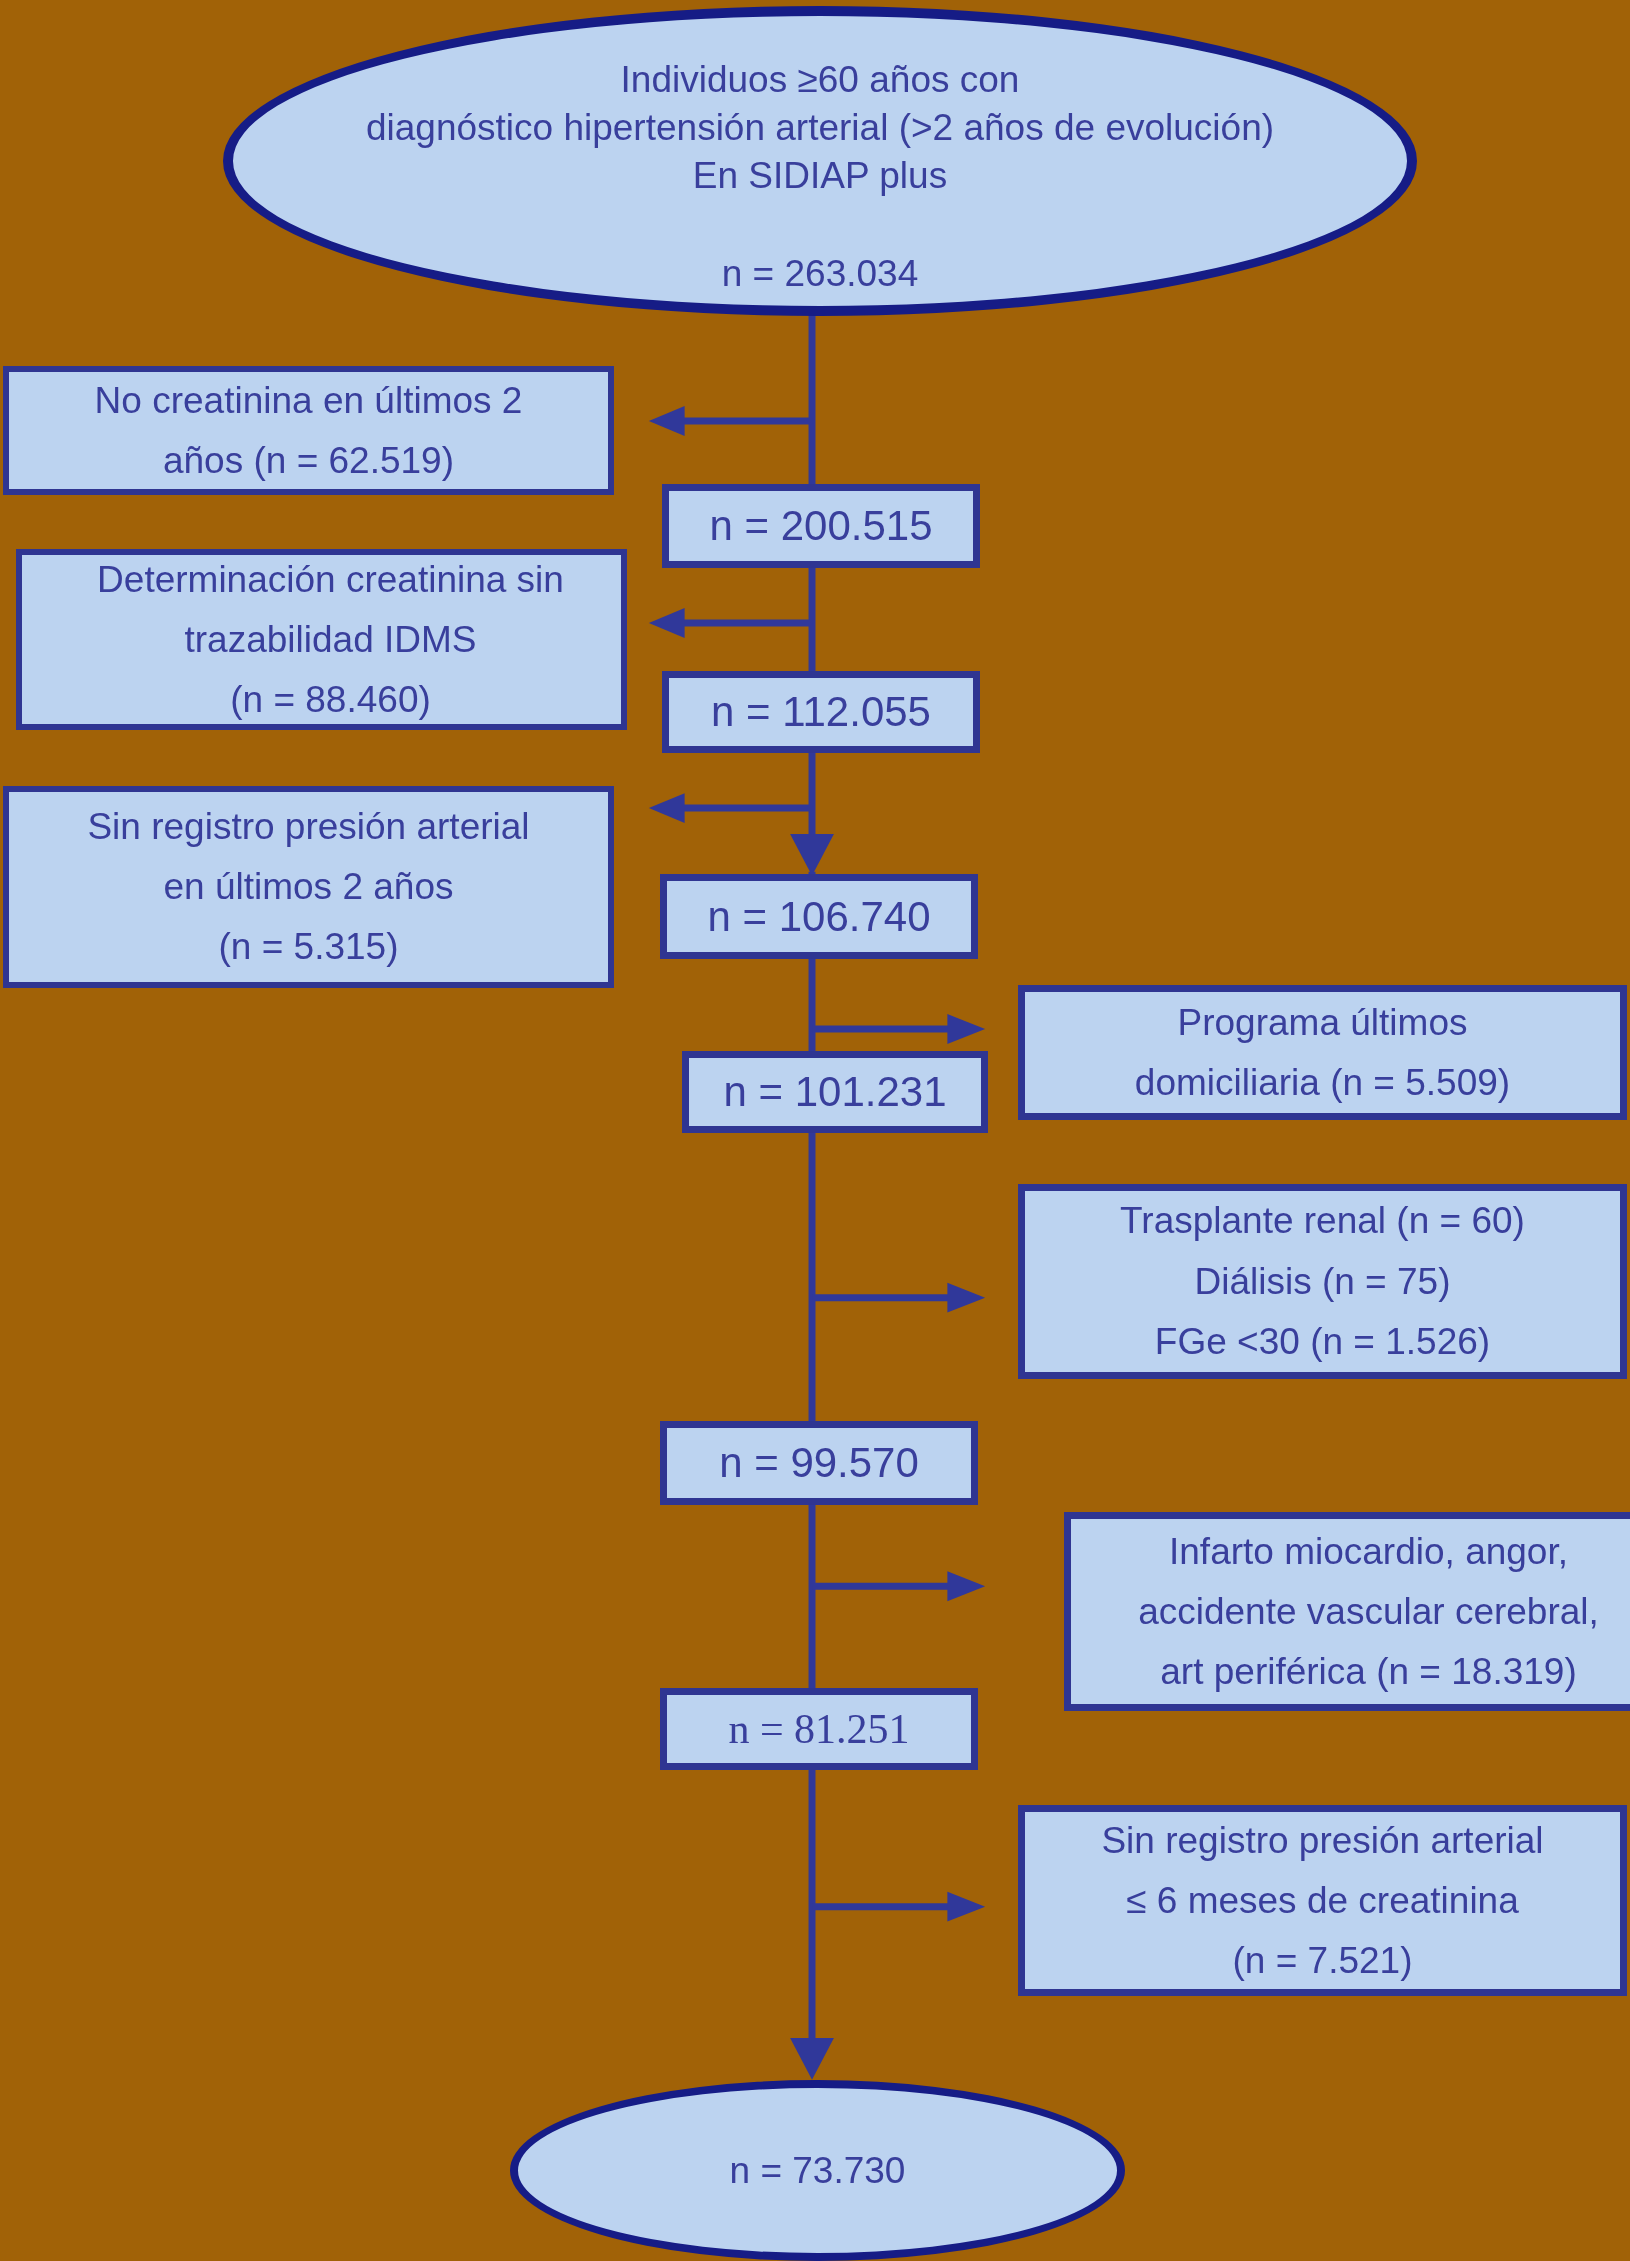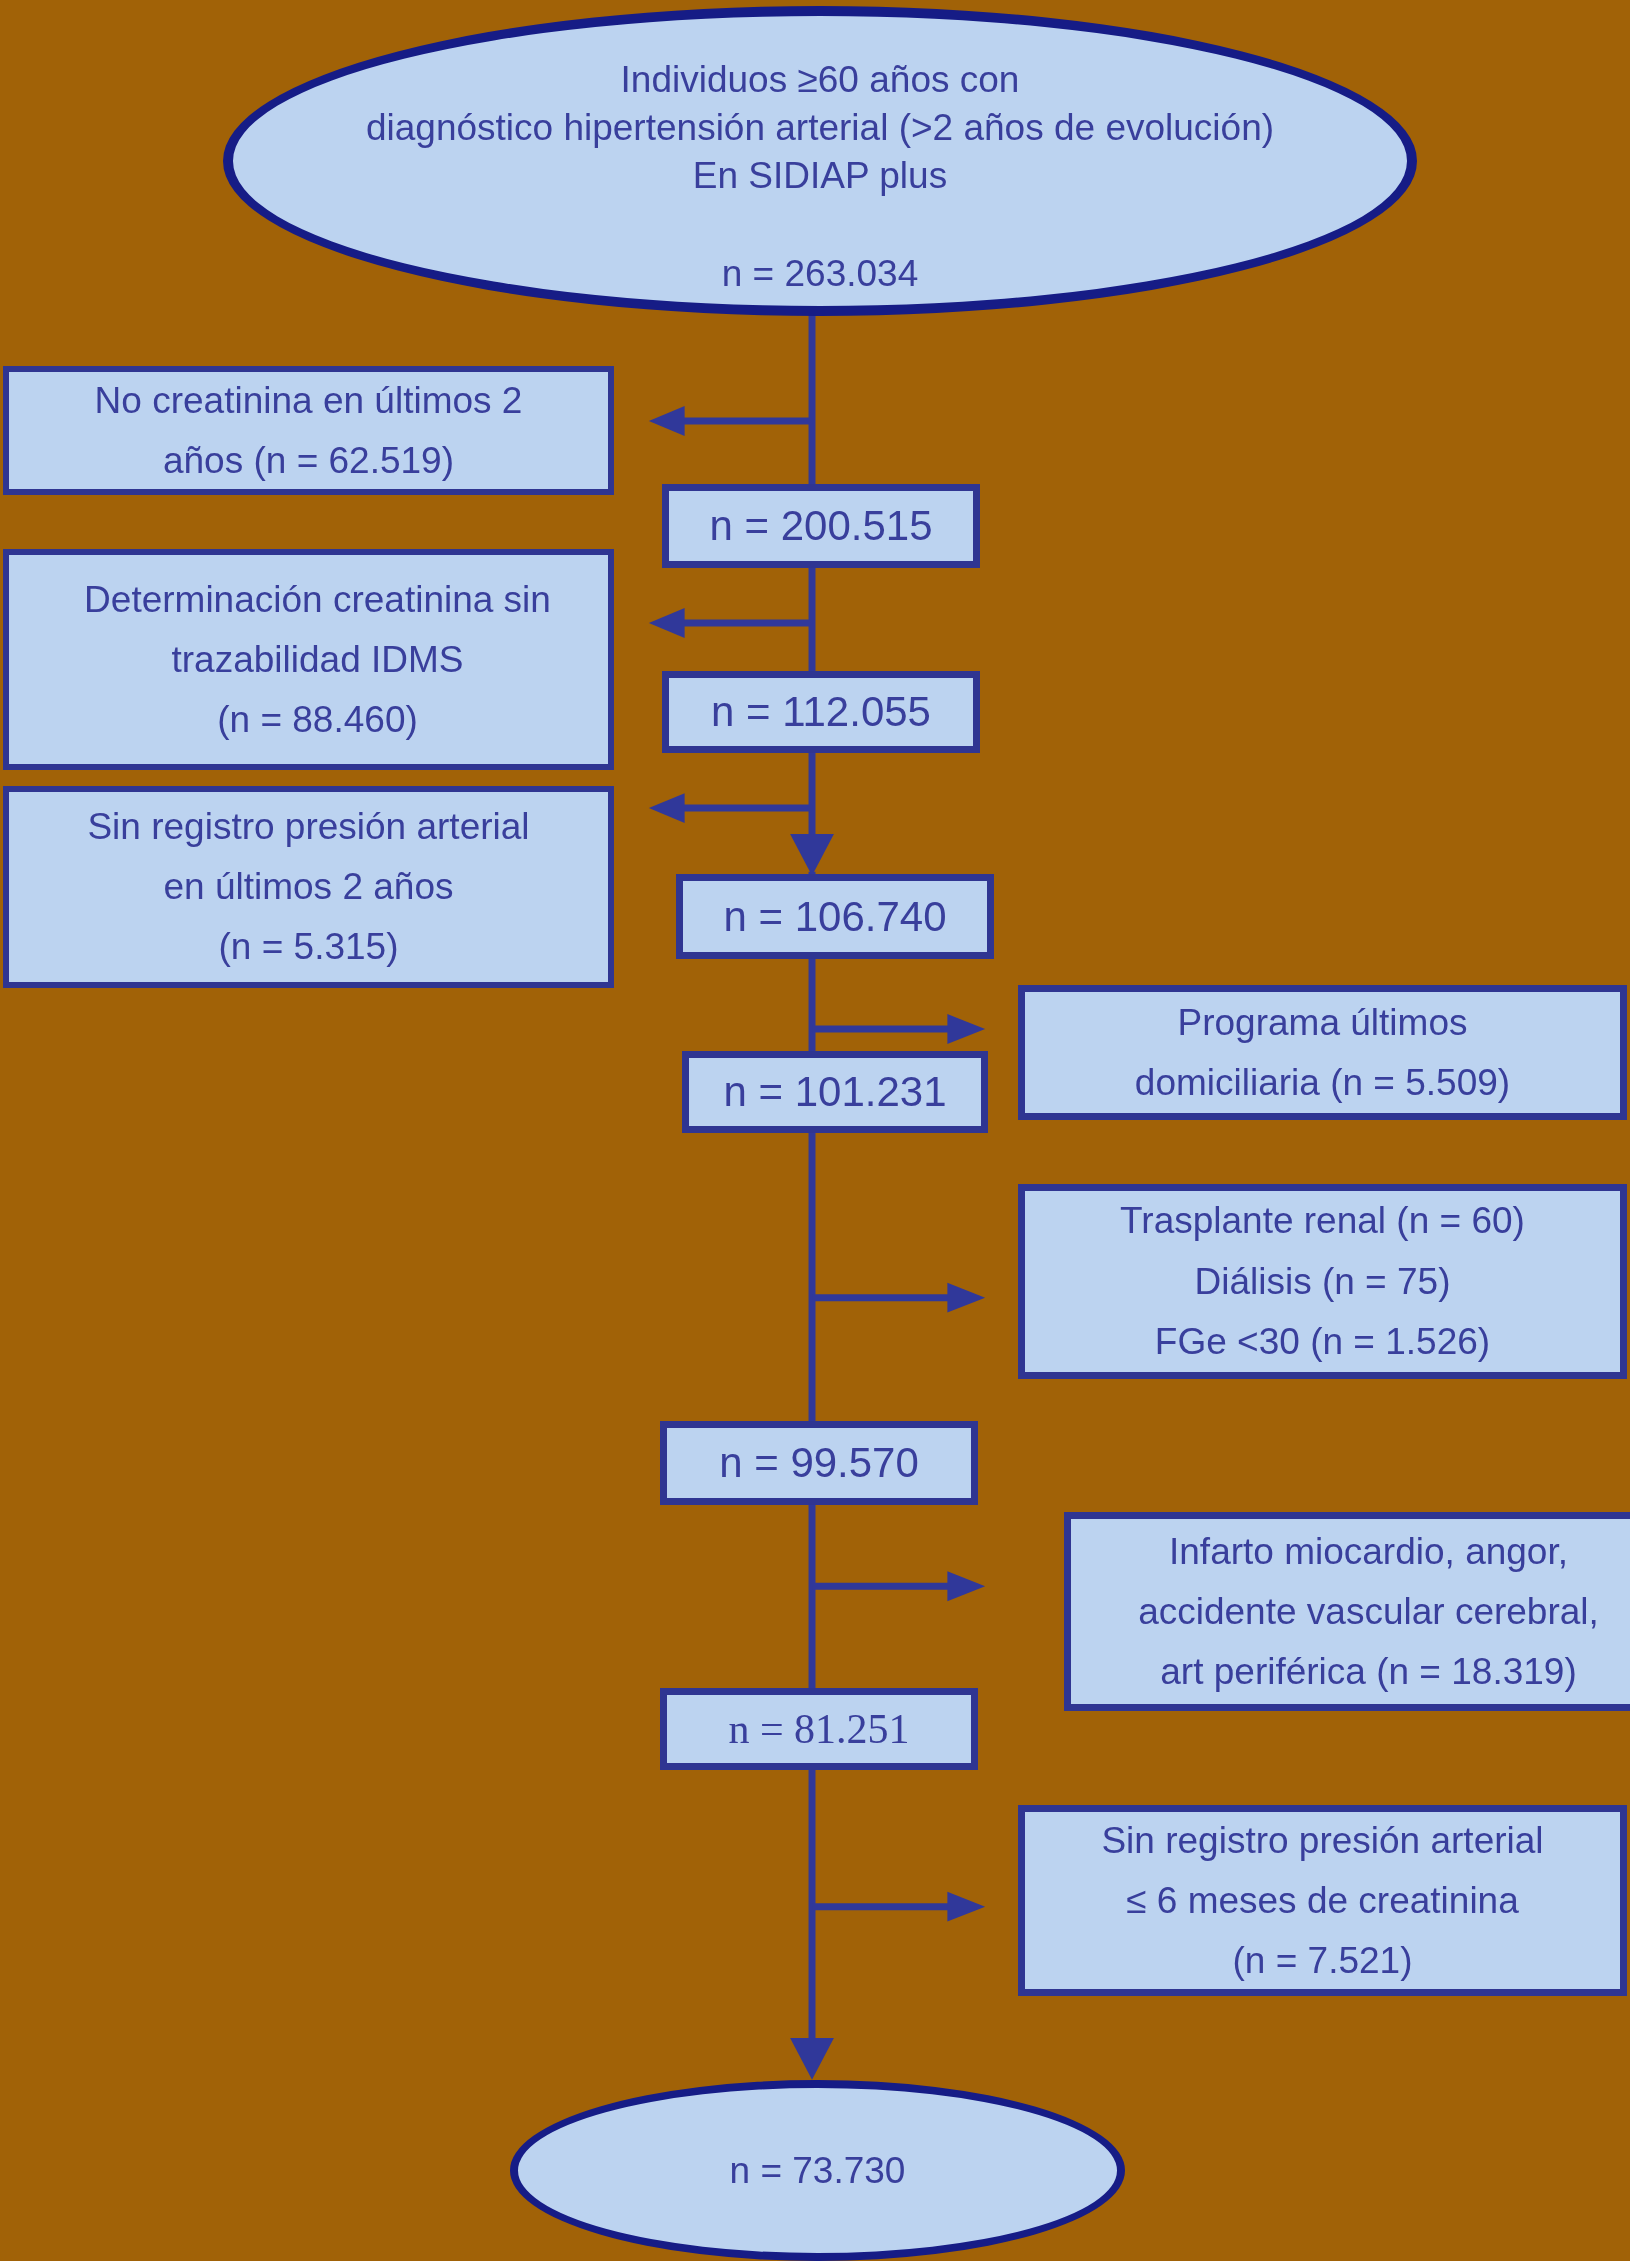--- a/index.html
+++ b/index.html
@@ -96,39 +96,39 @@
     <div>diagnóstico hipertensión arterial (&gt;2 años de evolución)</div>
     <div>En SIDIAP plus</div>
     <div class="start-n">n = 263.034</div>
   </div>
 
   <div class="node box side-left" style="left:3px;top:366px;width:611px;height:129px;">
     <div>No creatinina en últimos 2</div>
     <div>años (n = 62.519)</div>
   </div>
 
-  <div class="node box side-left" style="left:3px;top:549px;width:611px;height:221px;padding-left:18px;">
+  <div class="node box side-left" style="left:16px;top:549px;width:611px;height:181px;padding-left:18px;">
     <div>Determinación creatinina sin</div>
     <div>trazabilidad IDMS</div>
     <div>(n = 88.460)</div>
   </div>
 
   <div class="node box side-left" style="left:3px;top:786px;width:611px;height:202px;">
     <div>Sin registro presión arterial</div>
     <div>en últimos 2 años</div>
     <div>(n = 5.315)</div>
   </div>
 
   <div class="node box stage-box" style="left:662px;top:484px;width:318px;height:84px;">
     <div>n = 200.515</div>
   </div>
   <div class="node box stage-box" style="left:662px;top:671px;width:318px;height:82px;">
     <div>n = 112.055</div>
   </div>
-  <div class="node box stage-box" style="left:660px;top:874px;width:318px;height:85px;margin-left:16px;">
+  <div class="node box stage-box" style="left:660px;top:874px;width:318px;height:85px;">
     <div>n = 106.740</div>
   </div>
   <div class="node box stage-box" style="left:659px;top:1051px;width:306px;height:82px;margin-left:23px;">
     <div>n = 101.231</div>
   </div>
   <div class="node box stage-box" style="left:660px;top:1421px;width:318px;height:84px;">
     <div>n = 99.570</div>
   </div>
   <div class="node box stage-box" style="left:660px;top:1688px;width:318px;height:82px;font-family:Liberation Serif, serif;">
     <div>n = 81.251</div>

